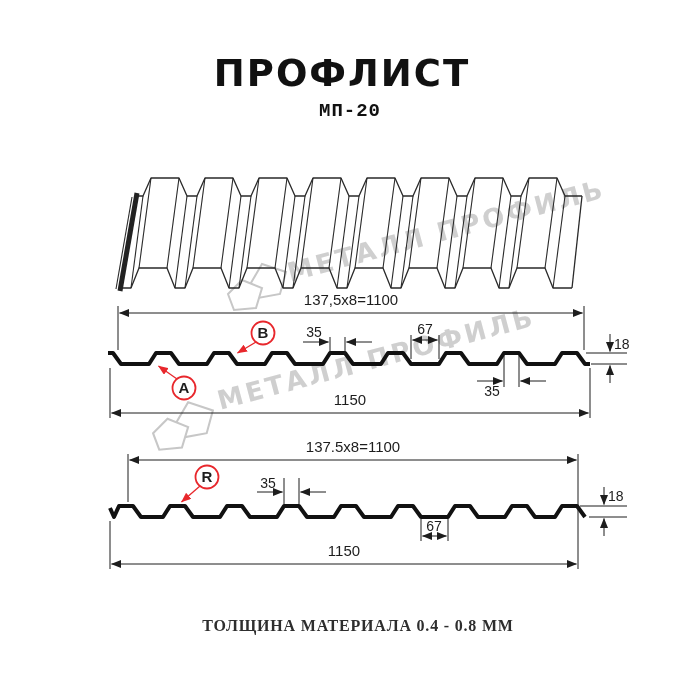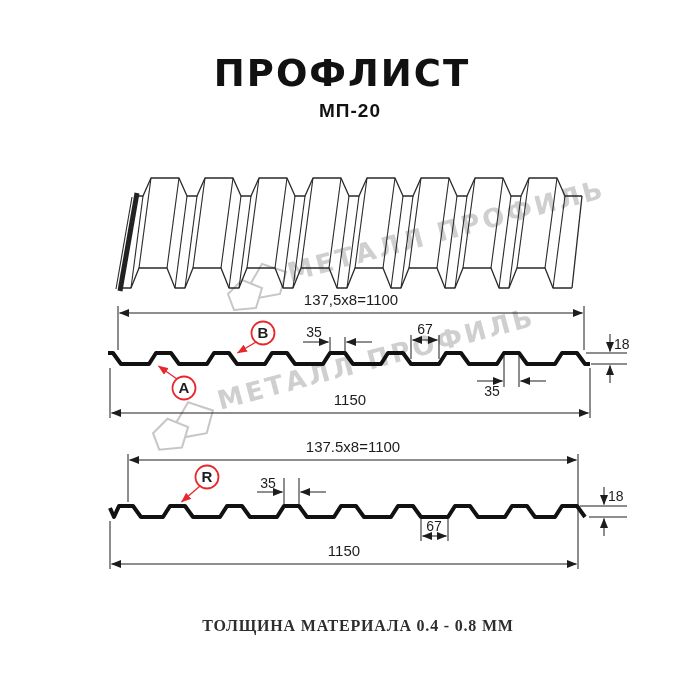--- a/index.html
+++ b/index.html
@@ -2,21 +2,21 @@
 <html><head>
 <meta charset="utf-8">
 <style>
   html,body{margin:0;padding:0;background:#ffffff;}
   #stage{position:relative;width:700px;height:700px;background:#ffffff;overflow:hidden;
          font-family:"Liberation Sans",sans-serif;}
   .title{position:absolute;left:0;top:52px;width:684px;text-align:center;
          font-family:"DejaVu Sans",sans-serif;font-weight:800;font-size:37px;
          letter-spacing:2px;color:#111;}
   .subtitle{position:absolute;left:0;top:100px;width:700px;text-align:center;
-         font-family:Liberation Sans, sans-serif;font-weight:600;font-size:19px;
+         font-family:Liberation Mono, monospace;font-weight:600;font-size:19px;
          letter-spacing:1px;color:#111;}
   .footer{position:absolute;left:0;top:617px;width:700px;text-align:center;
          font-family:Liberation Serif, serif;font-weight:600;font-size:16px;
          letter-spacing:0.8px;color:#2e2e2e;padding-left:8px;}
   .wm-text{position:absolute;font-family:"DejaVu Sans",sans-serif;font-weight:bold;
          font-size:26px;letter-spacing:3px;color:#c7c7c7;white-space:nowrap;
          transform:rotate(-15deg);transform-origin:left center;opacity:.85;}
   .wm-logo{position:absolute;}
   svg{position:absolute;left:0;top:0;}
   svg text{font-family:"Liberation Sans",sans-serif;fill:#1d1d1d;}

